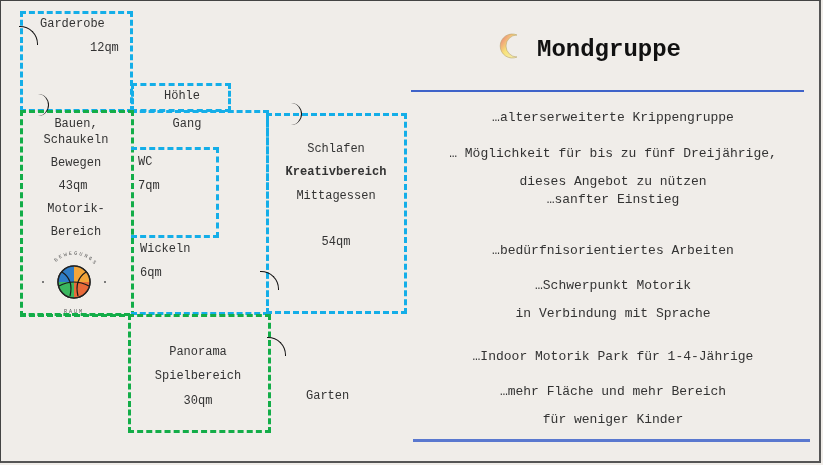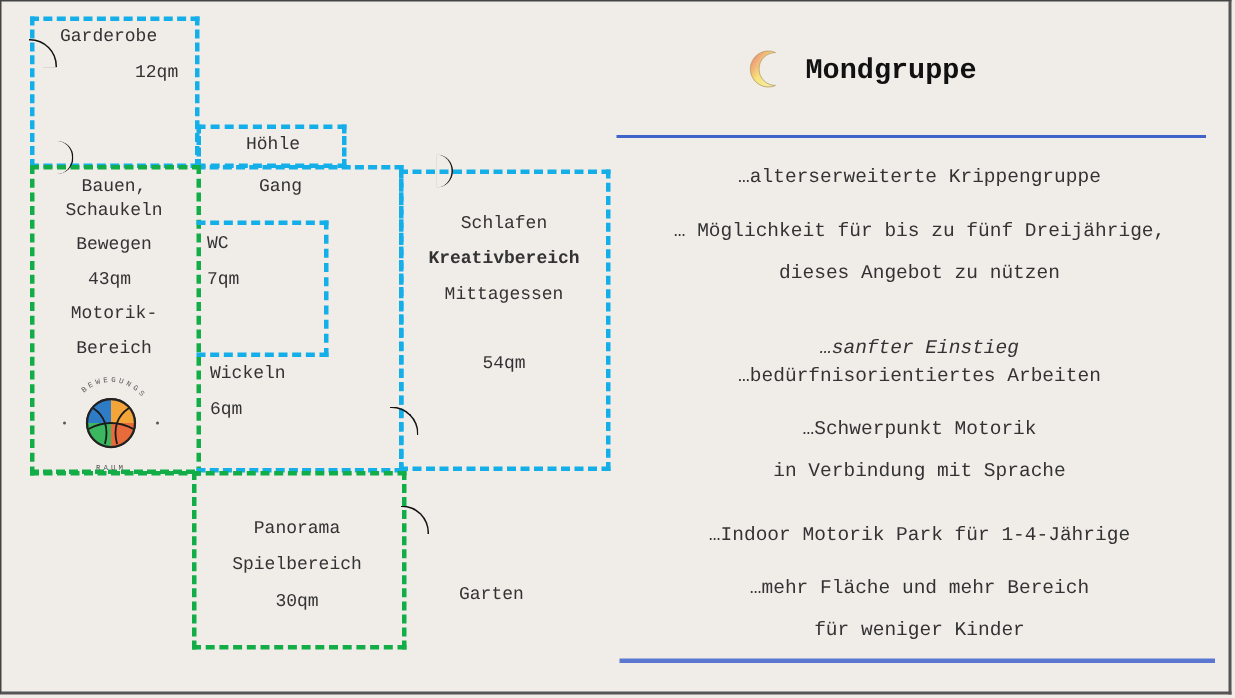--- a/index.html
+++ b/index.html
@@ -23,21 +23,21 @@
   }
   .center { transform:translateX(-50%); text-align:center; }
   .door {
     position:absolute; width:18px; height:18px;
     border-top:1.5px solid #111; border-right:1.5px solid #111;
     border-radius:0 18px 0 0;
   }
   .title {
     position:absolute; left:537px; top:36px;
     font-family:"Liberation Mono", "DejaVu Sans Mono", monospace;
-    font-weight:bold; font-size:19px; color:#111;
+    font-weight:bold; font-size:24px; color:#111;
   }
   .moon { position:absolute; left:496px; top:31px; width:30px; height:30px; }
   .hr {
     position:absolute; height:2px; background:#3f63c9;
   }
   .bul {
     position:absolute; left:613px; transform:translateX(-50%);
     font-size:13px; color:#333; white-space:nowrap; text-align:center;
   }
   .ball { position:absolute; left:40px; top:246px; width:68px; height:68px; }
@@ -120,21 +120,21 @@
     </defs>
     <path d="M21 4 A12 12 0 1 0 21 26 A10 10 0 1 1 21 4 Z" fill="url(#mg)" stroke="#b9a46a" stroke-width="0.6"></path>
   </svg>
   <span class="title">Mondgruppe</span>
 
   <div class="hr" style="left:411px;top:90px;width:393px;"></div>
 
   <span class="bul" style="top:110px;">…alterserweiterte Krippengruppe</span>
   <span class="bul" style="top:146px;">… Möglichkeit für bis zu fünf Dreijährige,</span>
   <span class="bul" style="top:174px;">dieses Angebot zu nützen</span>
-  <span class="bul" style="top:224px;font-style:italic;">…sanfter Einstieg</span>
+  <span class="bul" style="top:192px;">…sanfter Einstieg</span>
   <span class="bul" style="top:243px;">…bedürfnisorientiertes Arbeiten</span>
   <span class="bul" style="top:278px;">…Schwerpunkt Motorik</span>
   <span class="bul" style="top:306px;">in Verbindung mit Sprache</span>
   <span class="bul" style="top:349px;">…Indoor Motorik Park für 1-4-Jährige</span>
   <span class="bul" style="top:384px;">…mehr Fläche und mehr Bereich</span>
   <span class="bul" style="top:412px;">für weniger Kinder</span>
 
   <div class="hr" style="left:413px;top:439px;width:397px;height:3px;background:#5a78cf;"></div>
 </div>
 

